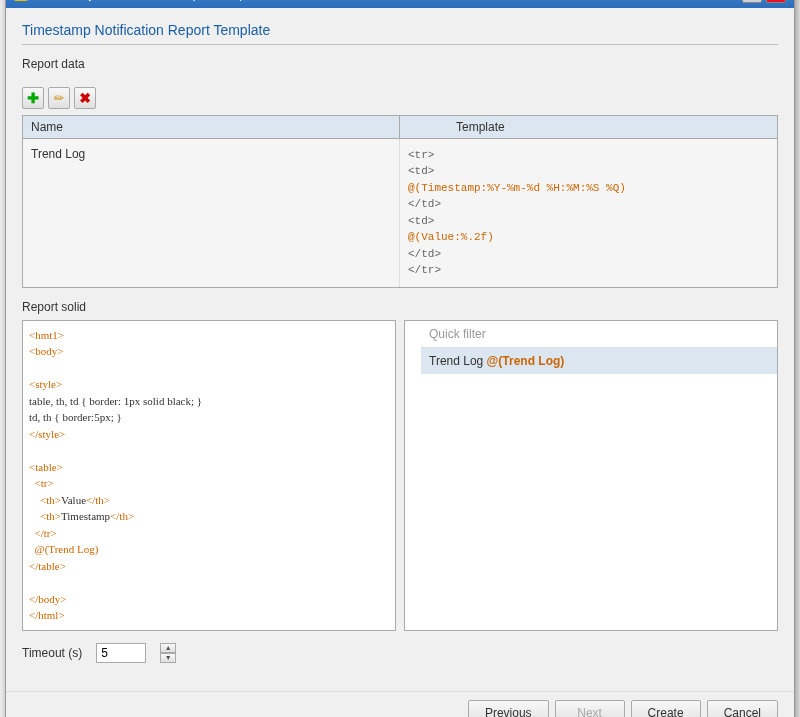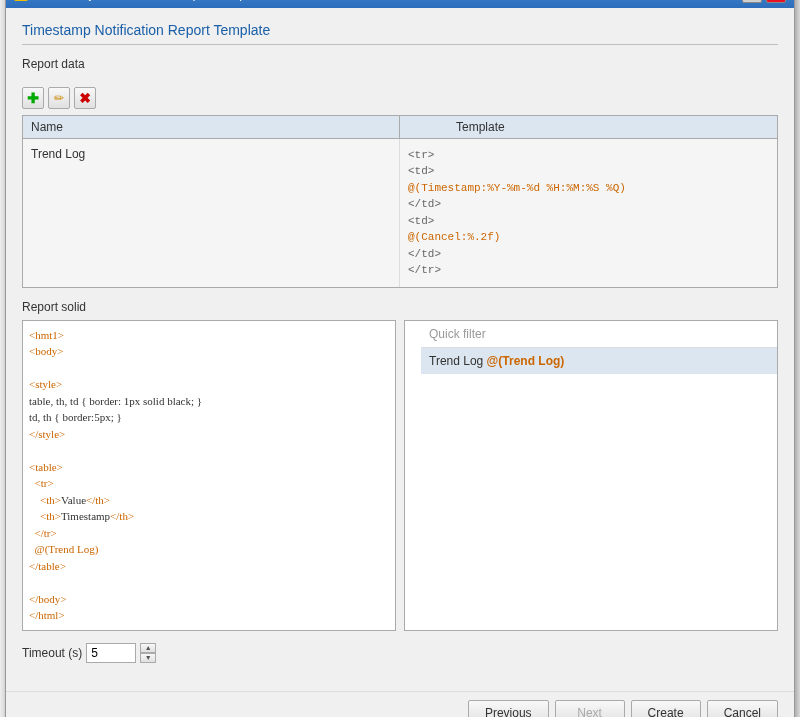--- a/index.html
+++ b/index.html
@@ -224,21 +224,21 @@
     .quick-filter-item {
       padding: 6px 8px;
       font-size: 12px;
       background: #dce6f0;
       color: #333;
     }
 
     .timeout-row {
       display: flex;
       align-items: center;
-      gap: 4px;
+      gap: 14px;
       margin-bottom: 14px;
     }
 
     .timeout-label {
       font-size: 12px;
       color: #333;
     }
 
     .timeout-input {
       width: 50px;
@@ -335,21 +335,21 @@
       <div class="table-row">
         <div class="table-cell">
           <span>Trend Log</span>
         </div>
         <div class="table-cell table-cell-template">
           <span class="template-line tl-gray">&lt;tr&gt;</span>
           <span class="template-line tl-gray">&lt;td&gt;</span>
           <span class="template-line tl-orange">@(Timestamp:%Y-%m-%d %H:%M:%S %Q)</span>
           <span class="template-line tl-gray">&lt;/td&gt;</span>
           <span class="template-line tl-gray">&lt;td&gt;</span>
-          <span class="template-line tl-orange">@(Cancel:%.2f)</span>
+          <span class="template-line tl-orange">@(Value:%.2f)</span>
           <span class="template-line tl-gray">&lt;/td&gt;</span>
           <span class="template-line tl-gray">&lt;/tr&gt;</span>
         </div>
       </div>
     </div>
 
     <div class="report-text-label">Report solid</div>
 
     <div class="report-text-area">
 

